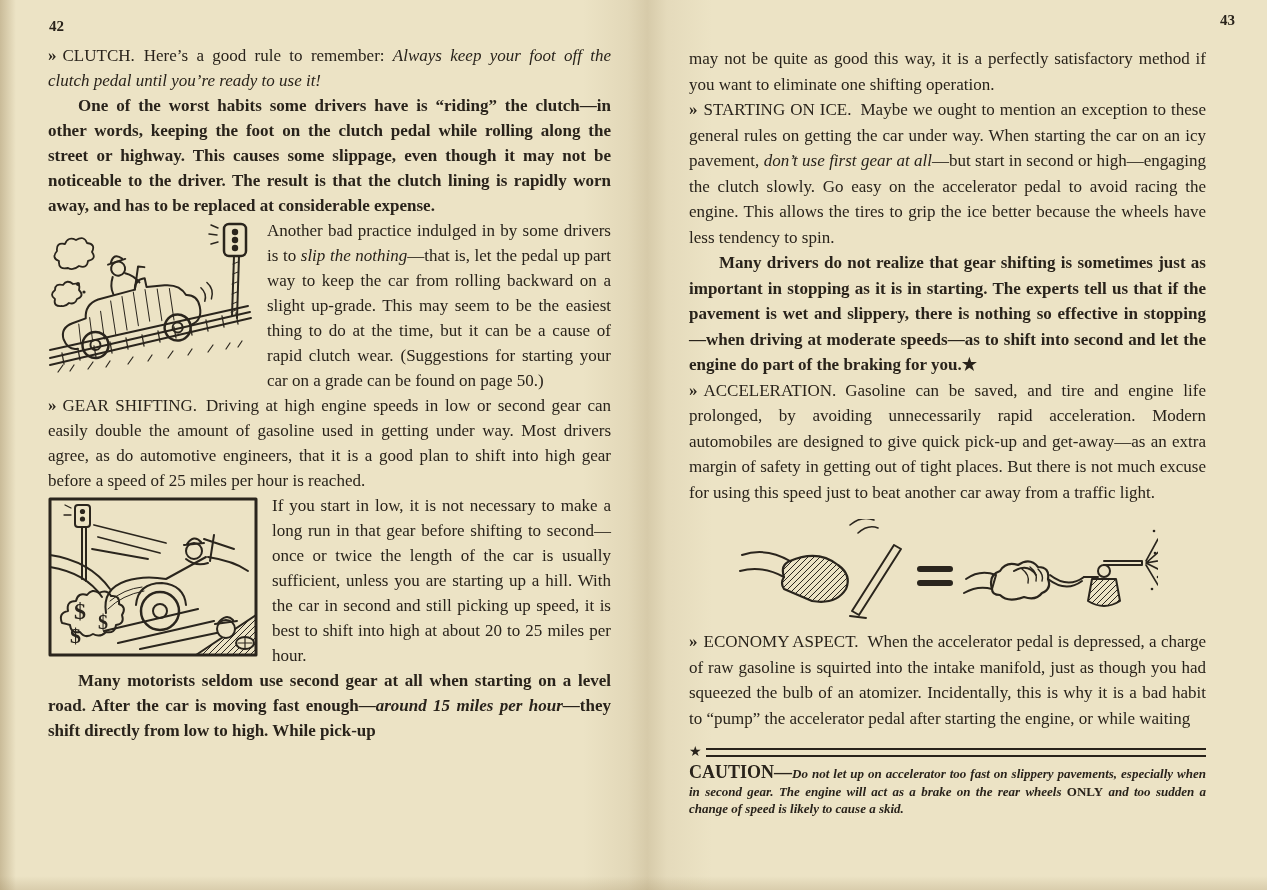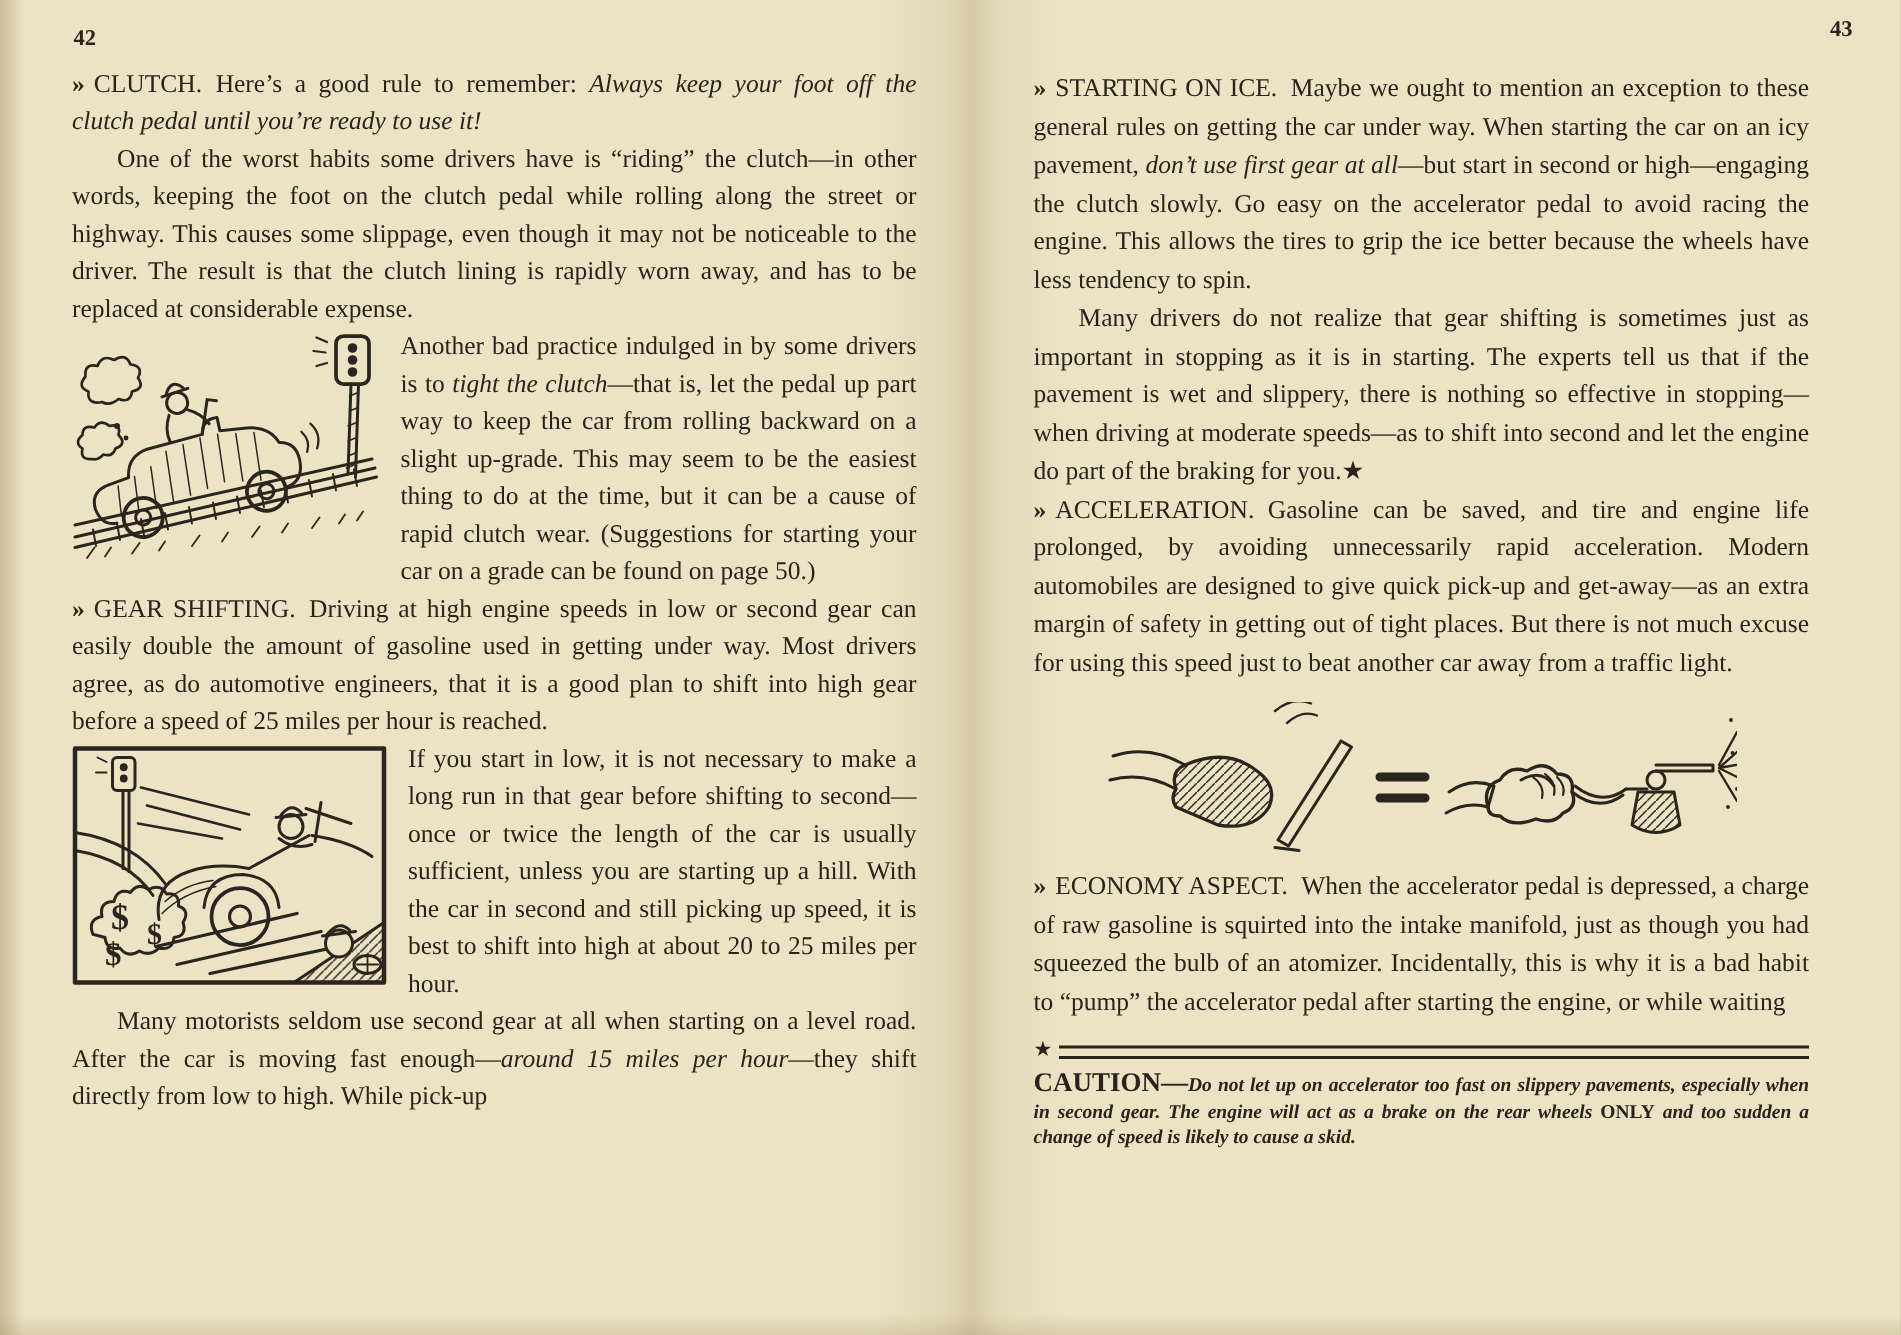--- a/index.html
+++ b/index.html
@@ -14,21 +14,21 @@
       #ece3c5;
     padding-left: 28px;
   }
   .pagenum{position:absolute;font-size:15px;font-weight:700;}
   .pagenum-left{left:49px;top:18px;}
   .pagenum-right{right:60px;top:12px;text-align:right;}
   .col{position:absolute;text-align:justify;}
   .col-left{left:48px;top:43px;width:563px;font-size:17px;line-height:25px;}
   .col-right{left:689px;top:46px;width:517px;font-size:17px;line-height:25.5px;}
   .p{margin:0;}
-  .ind{text-indent:30px;}
+  .ind{text-indent:30px;font-weight:bold;}
   .mt{}
   .mk{font-weight:700;margin-right:7px;letter-spacing:-1px;}
   .hd{font-weight:400;margin-right:9px;}
   .it{font-style:italic;}
   .fig-left{float:left;margin:4px 14px 2px 0;}
   .fig-center{display:block;margin:14px auto 10px auto;}
   .footnote{margin-top:14px;}
   .fn-row{display:flex;align-items:center;gap:4px;}
   .fn-star{font-size:14px;line-height:1;}
   .fn-rule{flex:1;height:5px;border-top:2px solid #29231b;border-bottom:2px solid #29231b;}
@@ -85,21 +85,21 @@
             <g stroke-width="1.8">
               <path d="M20 46 q-10 2 -9 -7 q-8 -3 -2 -10 q-1 -9 8 -7 q3 -8 11 -4 q8 -5 11 3 q9 1 5 9 q5 7 -4 9 q-1 8 -9 5 q-6 5 -11 2 q-1 0 0 0z"></path>
               <path d="M14 84 q-9 1 -7 -7 q-6 -4 0 -9 q0 -7 8 -5 q4 -6 10 -1 q8 -2 6 6 q6 6 -2 9 q-2 6 -8 4 q-4 4 -7 3z"></path>
               <circle cx="30" cy="62" r="2" fill="#2a251d" stroke="none"></circle>
               <circle cx="36" cy="70" r="1.6" fill="#2a251d" stroke="none"></circle>
             </g>
           </g>
         </svg>
       </span>
       <p class="p">
-        <span>Another bad practice indulged in by some drivers is to </span><span class="it">tight the clutch</span><span>—that is, let the pedal up part way to keep the car from rolling backward on a slight up-grade. This may seem to be the easiest thing to do at the time, but it can be a cause of rapid clutch wear. (Suggestions for starting your car on a grade can be found on page 50.)</span>
+        <span>Another bad practice indulged in by some drivers is to </span><span class="it">slip the nothing</span><span>—that is, let the pedal up part way to keep the car from rolling backward on a slight up-grade. This may seem to be the easiest thing to do at the time, but it can be a cause of rapid clutch wear. (Suggestions for starting your car on a grade can be found on page 50.)</span>
       </p>
       <div style="clear:both;"></div>
     </div>
 
     <p class="p mt">
       <span class="mk">»</span><span class="hd">GEAR SHIFTING.</span><span>Driving at high engine speeds in low or second gear can easily double the amount of gasoline used in getting under way. Most drivers agree, as do automotive engineers, that it is a good plan to shift into high gear before a speed of 25 miles per hour is reached.</span>
     </p>
 
 
     <div>
@@ -154,20 +154,21 @@
       <div style="clear:both;"></div>
     </div>
 
     <p class="p ind">
       <span>Many motorists seldom use second gear at all when starting on a level road. After the car is moving fast enough—</span><span class="it">around 15 miles per hour</span><span>—they shift directly from low to high. While pick-up</span>
     </p>
   </div>
 
   <div class="col col-right">
 
+    <p class="p">may not be quite as good this way, it is a perfectly satisfactory method if you want to eliminate one shifting operation.</p>
 
     <p class="p mt">
       <span class="mk">»</span><span class="hd">STARTING ON ICE.</span><span>Maybe we ought to mention an exception to these general rules on getting the car under way. When starting the car on an icy pavement, </span><span class="it">don’t use first gear at all</span><span>—but start in second or high—engaging the clutch slowly. Go easy on the accelerator pedal to avoid racing the engine. This allows the tires to grip the ice better because the wheels have less tendency to spin.</span>
     </p>
 
     <p class="p ind">Many drivers do not realize that gear shifting is sometimes just as important in stopping as it is in starting. The experts tell us that if the pavement is wet and slippery, there is nothing so effective in stopping—when driving at moderate speeds—as to shift into second and let the engine do part of the braking for you.★</p>
 
     <p class="p mt">
       <span class="mk">»</span><span class="hd">ACCELERATION.</span><span>Gasoline can be saved, and tire and engine life prolonged, by avoiding unnecessarily rapid acceleration. Modern automobiles are designed to give quick pick-up and get-away—as an extra margin of safety in getting out of tight places. But there is not much excuse for using this speed just to beat another car away from a traffic light.</span>
     </p>

